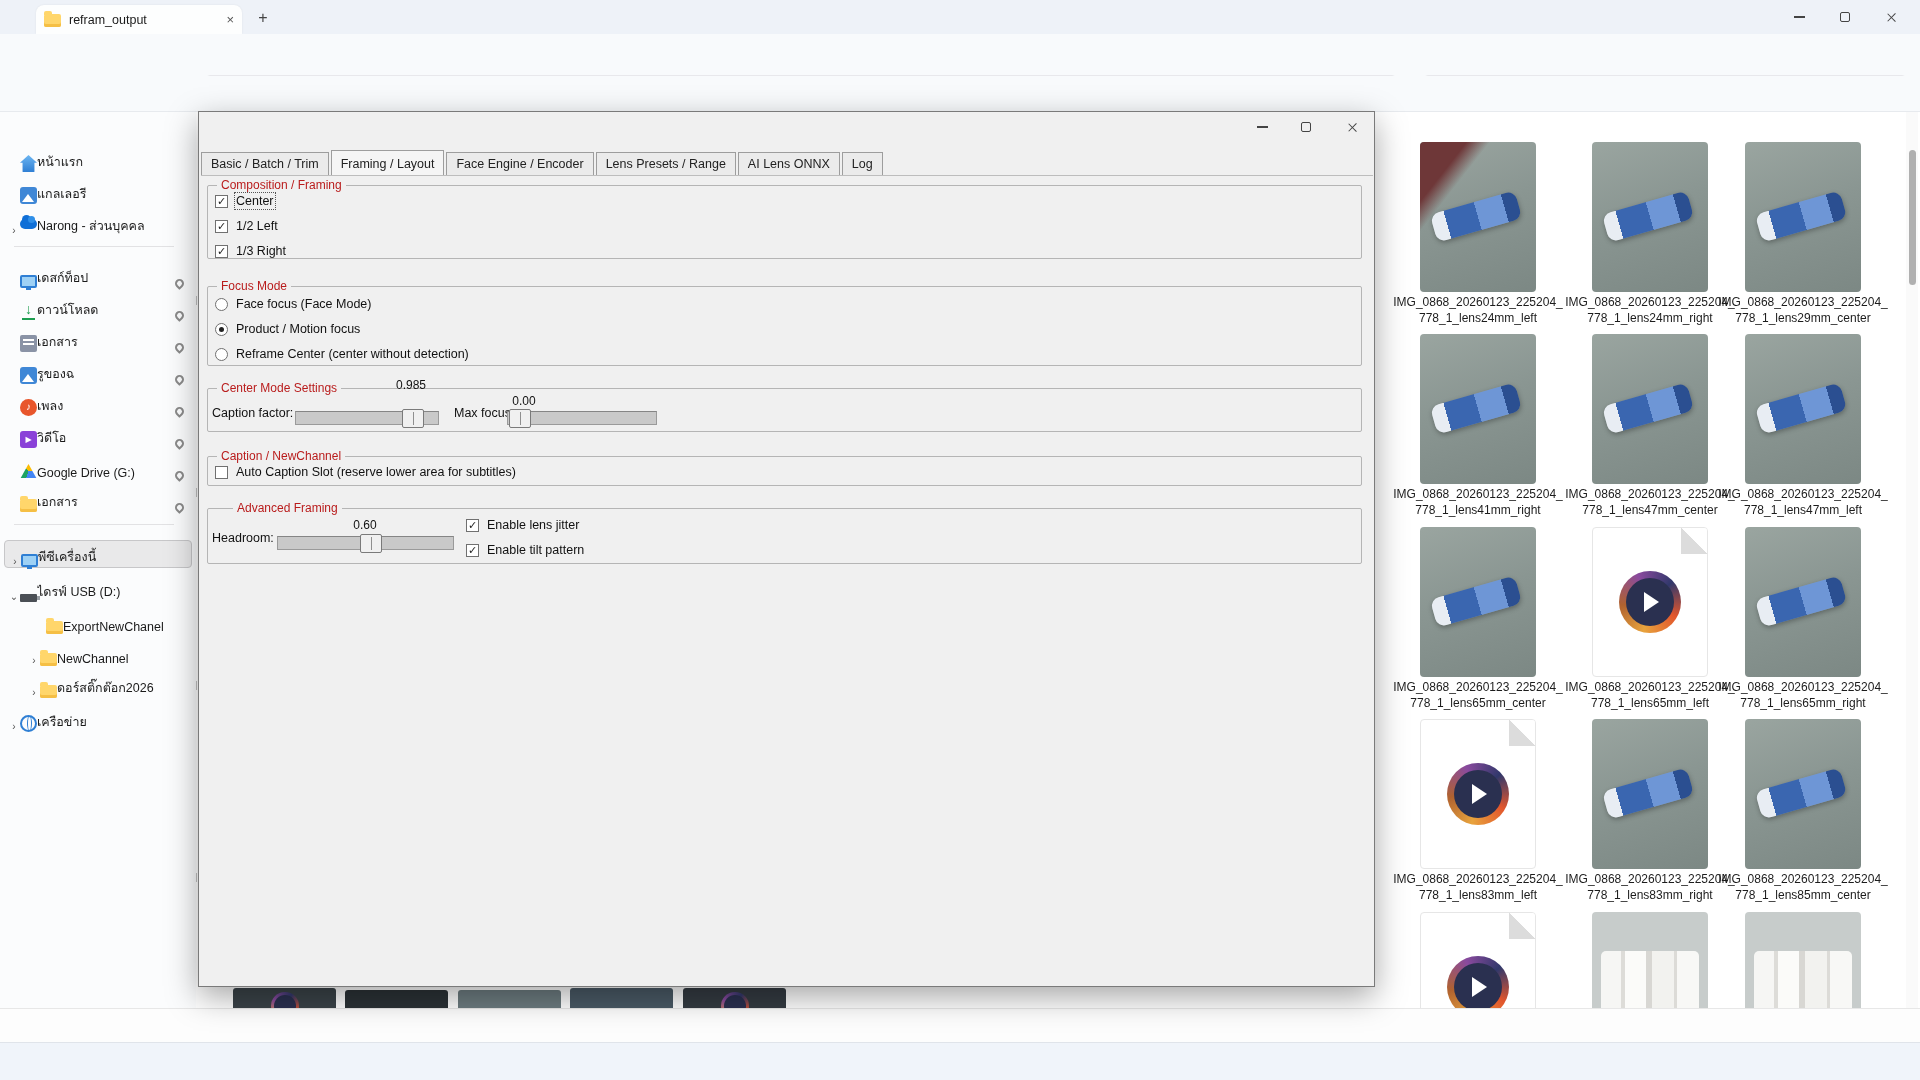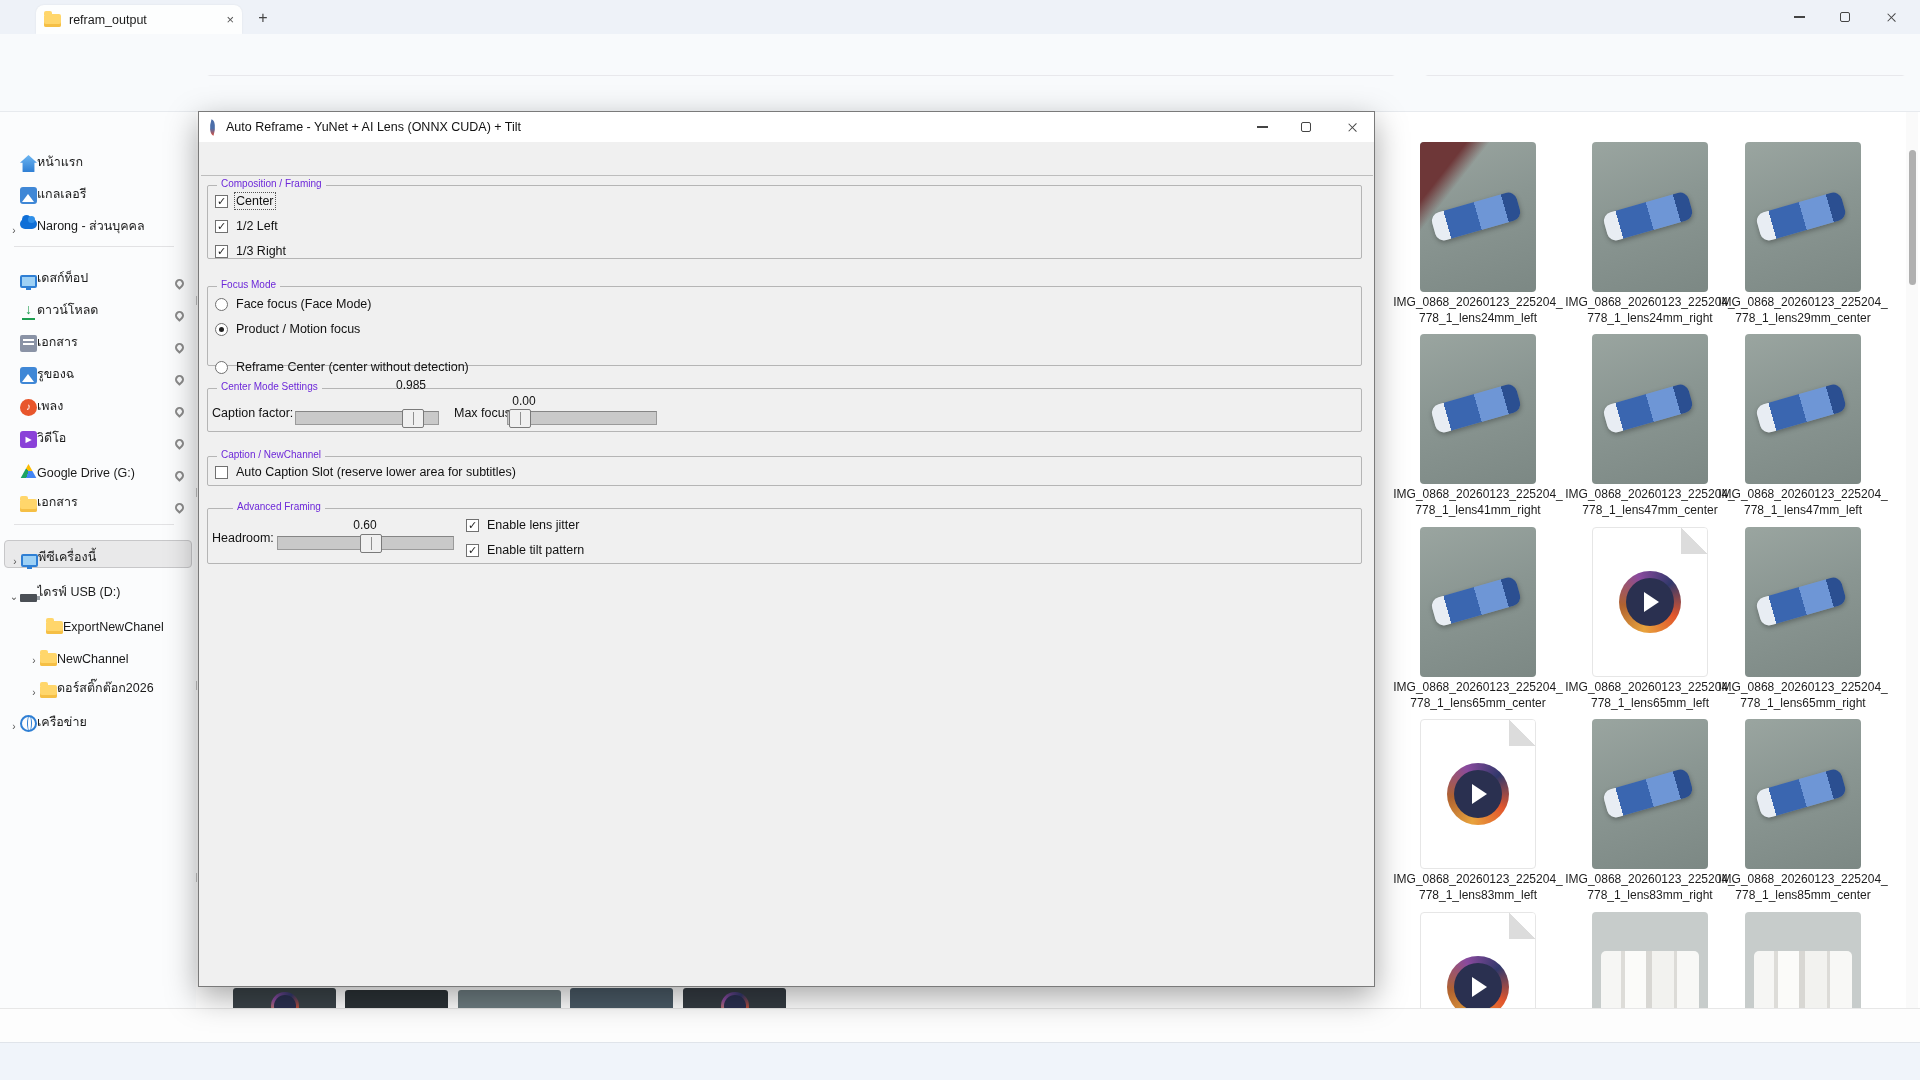--- a/index.html
+++ b/index.html
@@ -110,21 +110,21 @@
 
   
   .dialog { left:198px; top:111px; width:1177px; height:876px; background:#f0f0f0; border:1px solid #7a7a7a; box-shadow:0 10px 30px rgba(0,0,0,.35); z-index:10; }
   .dtitle { left:0; top:0; width:100%; height:30px; background:#ffffff; display:flex; align-items:center; padding:0 10px; gap:10px; font-size:12.5px; color:#111; }
   .dctl { position:absolute; top:5px; width:26px; height:20px; display:flex; align-items:center; justify-content:center; }
   .dtabs { position:absolute; left:2px; top:37px; height:26px; display:flex; align-items:flex-end; font-size:12.5px; }
   .dtab { padding:4px 9px; border:1px solid #9d9d9d; border-bottom:none; background:#ebebeb; margin-right:2px; color:#222; }
   .dtab.active { background:#f5f5f5; padding-top:6px; position:relative; top:1px; border-bottom:1px solid #f5f5f5; }
   .paneline { position:absolute; left:2px; top:63px; width:1172px; height:1px; background:#bdbdbd; }
   .grp { position:absolute; left:8px; width:1155px; border:1px solid #b5b5b5; border-radius:2px; }
-  .grplbl { position:absolute; background:#f0f0f0; padding:0 4px; font-size:10px; color:#6d28d9; }
+  .grplbl { position:absolute; background:#f0f0f0; padding:0 4px; font-size:12px; color:#b91c1c; }
   .drow { position:absolute; display:flex; align-items:center; gap:8px; font-size:12.5px; color:#111; height:18px; }
   .cb { width:13px; height:13px; background:#fff; border:1px solid #707070; display:inline-flex; align-items:center; justify-content:center; }
   .cb.checked::after { content:"\2713"; font-size:11px; font-weight:bold; color:#222; }
   .rb { width:13px; height:13px; background:#fff; border:1px solid #707070; border-radius:50%; display:inline-flex; align-items:center; justify-content:center; }
   .rb.on::after { content:""; width:5px; height:5px; border-radius:50%; background:#222; }
   .focusring { outline:1px dotted #555; outline-offset:1px; }
   .trough { position:absolute; height:14px; background:#c9c9c9; border:1px solid #9a9a9a; border-top-color:#858585; }
   .shandle { position:absolute; width:22px; height:19px; background:#f0f0f0; border:1px solid #7a7a7a; border-radius:2px; }
   .shandle::after { content:""; position:absolute; left:10px; top:2px; width:1px; height:13px; background:#8f8f8f; }
   .sval { position:absolute; width:46px; text-align:center; font-size:12px; color:#111; }
@@ -432,34 +432,38 @@
 <div class="abs scrollthumb"></div>
 
 <div class="abs statusbar">
   
   
   
   
 </div>
 
 <div class="abs dialog">
-  <div class="abs dtitle">
-    <span class="feather" style="width:7px;height:15px"></span>
-    <span>Auto Reframe - YuNet + AI Lens (ONNX CUDA) + Tilt</span>
-  </div>
   <div class="dctl" style="left:1050px">
       <span class="i-minline"></span>
     </div>
   <div class="dctl" style="left:1094px">
       <span class="i-maxsq"></span>
     </div>
   <div class="dctl" style="left:1140px">
       <span class="i-x"></span>
     </div>
 
+  <div class="dtabs">
+    <span class="dtab">Basic / Batch / Trim</span>
+    <span class="dtab active">Framing / Layout</span>
+    <span class="dtab">Face Engine / Encoder</span>
+    <span class="dtab">Lens Presets / Range</span>
+    <span class="dtab">AI Lens ONNX</span>
+    <span class="dtab">Log</span>
+  </div>
   <div class="paneline"></div>
 
   <div class="grp" style="top:73px;height:74px"></div>
   <span class="grplbl" style="left:18px;top:66px">Composition / Framing</span>
   <div class="drow" style="left:16px;top:80px">
     <span class="cb checked"></span>
     <span class="focusring">Center</span>
   </div>
   <div class="drow" style="left:16px;top:105px">
     <span class="cb checked"></span>
@@ -473,21 +477,21 @@
   <div class="grp" style="top:174px;height:80px"></div>
   <span class="grplbl" style="left:18px;top:167px">Focus Mode</span>
   <div class="drow" style="left:16px;top:183px">
     <span class="rb"></span>
     <span>Face focus (Face Mode)</span>
   </div>
   <div class="drow" style="left:16px;top:208px">
     <span class="rb on"></span>
     <span>Product / Motion focus</span>
   </div>
-  <div class="drow" style="left:16px;top:246px">
+  <div class="drow" style="left:16px;top:233px">
     <span class="rb"></span>
     <span>Reframe Center (center without detection)</span>
   </div>
 
   <div class="grp" style="top:276px;height:44px"></div>
   <span class="grplbl" style="left:18px;top:269px">Center Mode Settings</span>
   <span class="slbl" style="left:13px;top:294px">Caption factor:</span>
   <span class="sval" style="left:189px;top:266px">0.985</span>
   <div class="trough" style="left:96px;top:299px;width:144px"></div>
   <div class="shandle" style="left:203px;top:297px"></div>

